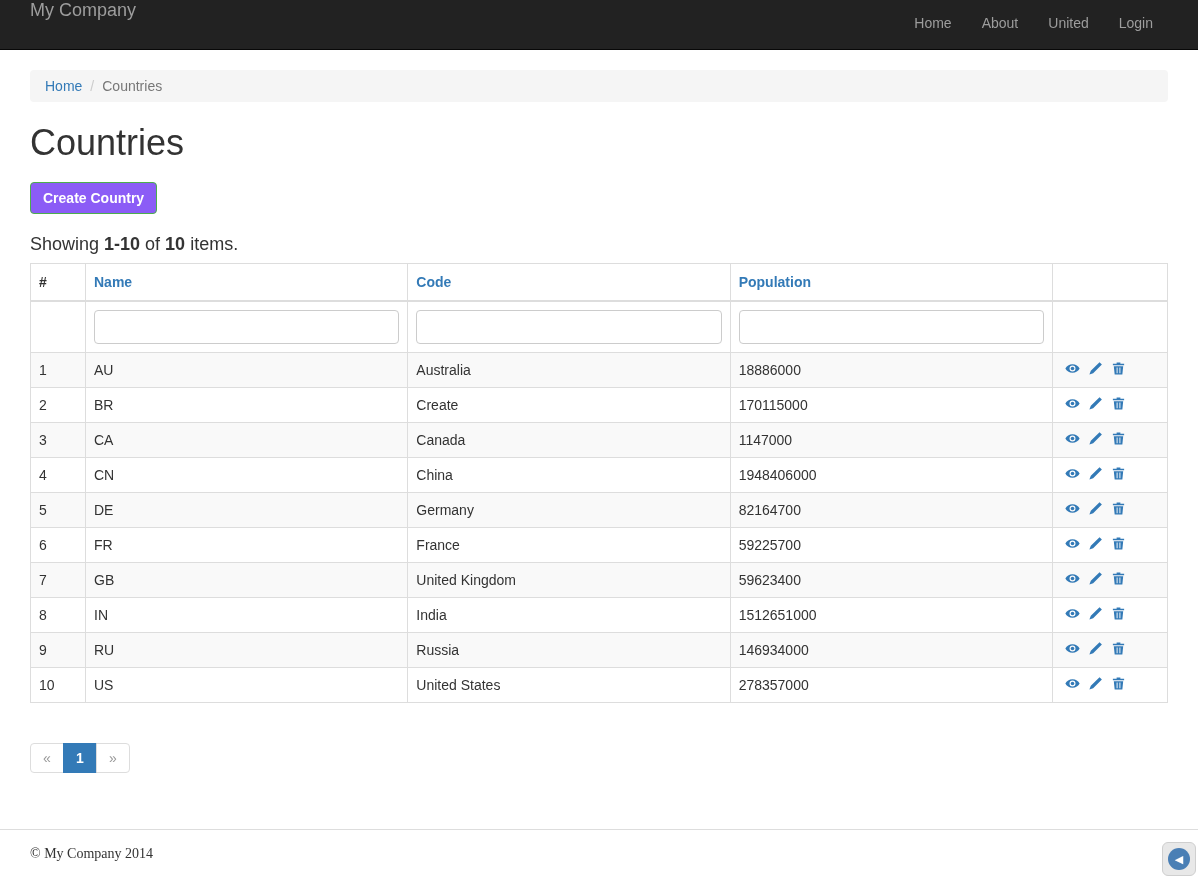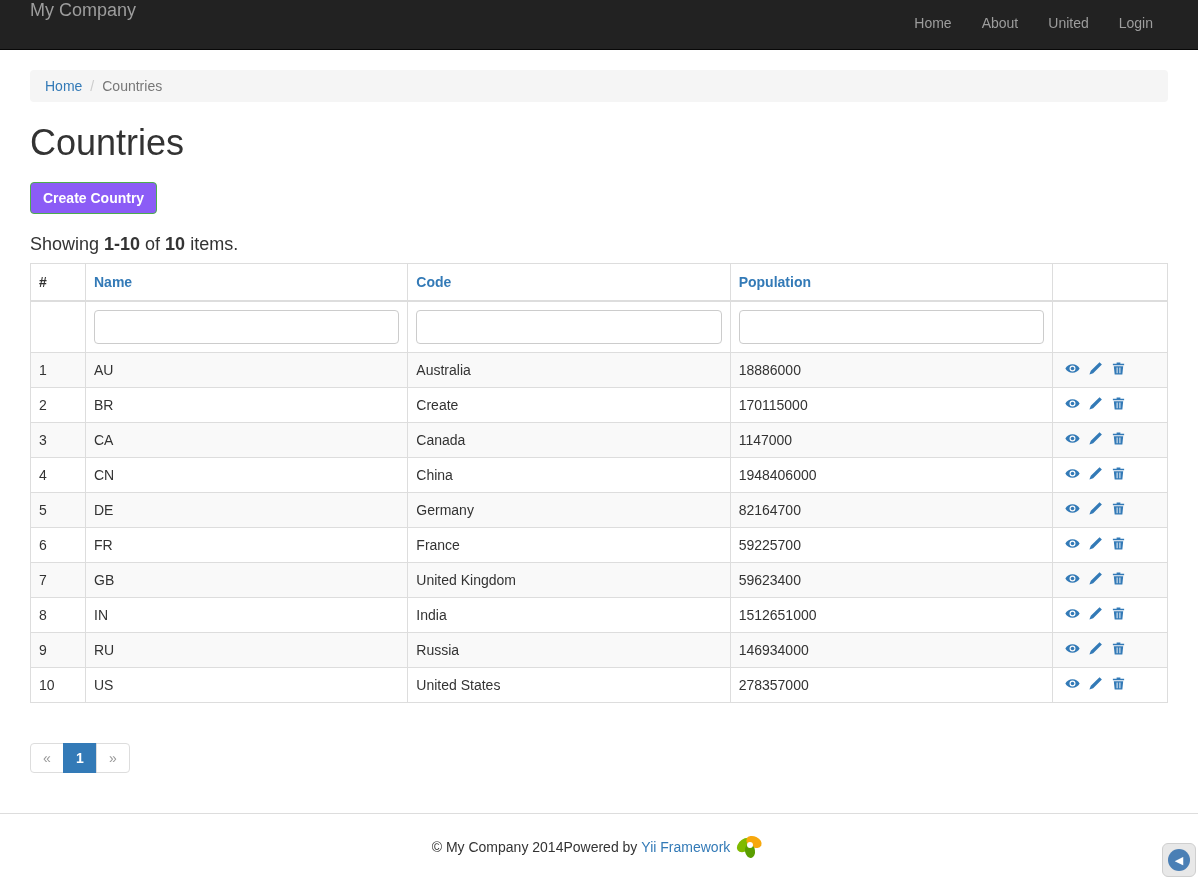--- a/index.html
+++ b/index.html
@@ -159,23 +159,24 @@
 
   
   .footer {
     margin-top: auto;
     border-top: 1px solid #ddd;
     padding: 16px 0;
     background: #fff;
   }
   .footer .container {
     display: flex;
-    justify-content: center;
+    justify-content: flex-start;
     align-items: center;
     color: #333;
+    font-family: Liberation Serif, serif;
   }
   .footer .powered { display: flex; align-items: center; gap: 4px; }
   .footer a { color: #337ab7; text-decoration: none; cursor: pointer; }
   .yii-logo svg { width: 32px; height: 30px; }
 
   
   .corner-widget {
     position: absolute;
     right: 2px;
     bottom: 2px;
@@ -411,30 +412,18 @@
     <li class="disabled">
         <a>»</a>
       </li>
   </ul>
 
 </div>
 
 <footer class="footer">
   <div class="container">
     <span>© My Company 2014</span>
-    <span class="powered">
-      <span>Powered by</span>
-      <a>Yii Framework</a>
-      <span class="yii-logo">
-        <svg viewBox="0 0 32 30">
-          <ellipse cx="11" cy="15" rx="9" ry="6" transform="rotate(-35 11 15)" fill="#7fba00"></ellipse>
-          <ellipse cx="20" cy="12" rx="8" ry="5.5" transform="rotate(25 20 12)" fill="#f7a80d"></ellipse>
-          <ellipse cx="16" cy="21" rx="7" ry="5" transform="rotate(80 16 21)" fill="#5a9e00"></ellipse>
-          <circle cx="16" cy="15" r="3" fill="#fff"></circle>
-        </svg>
-      </span>
-    </span>
   </div>
 </footer>
 
 <div class="corner-widget">
   <span class="circle">◀</span>
 </div>
 
 </body></html>

